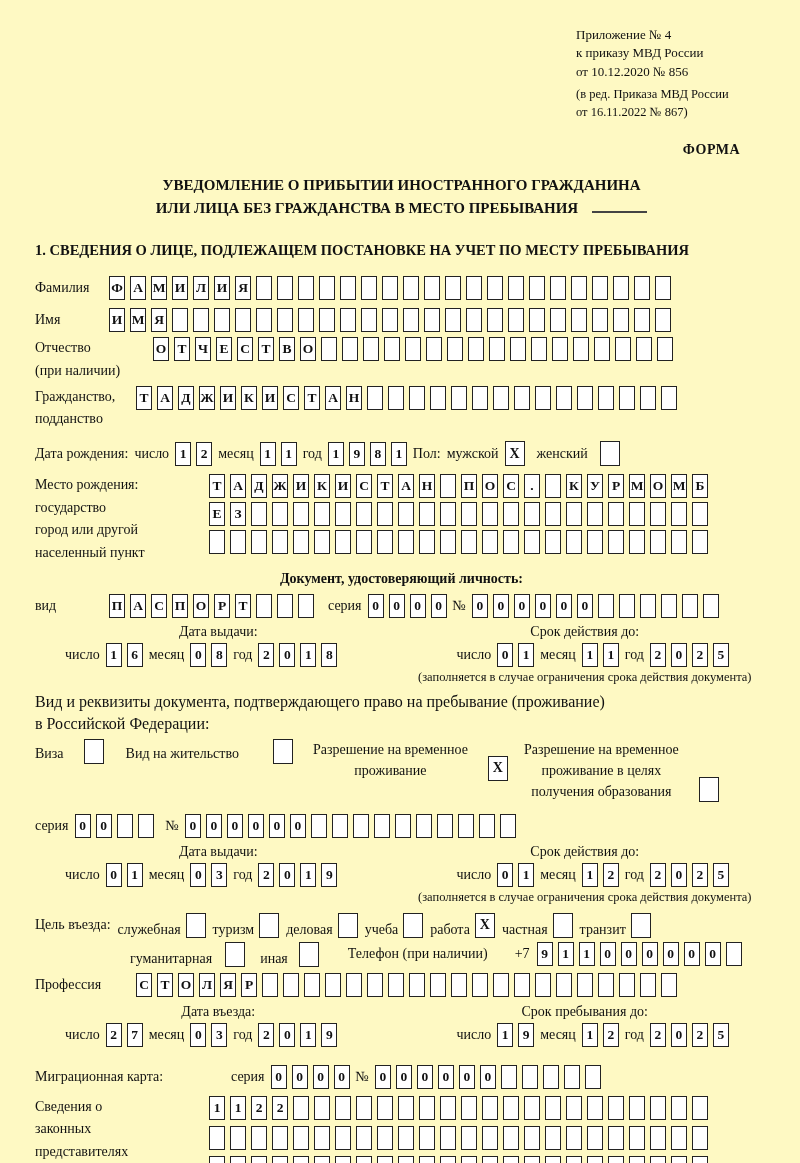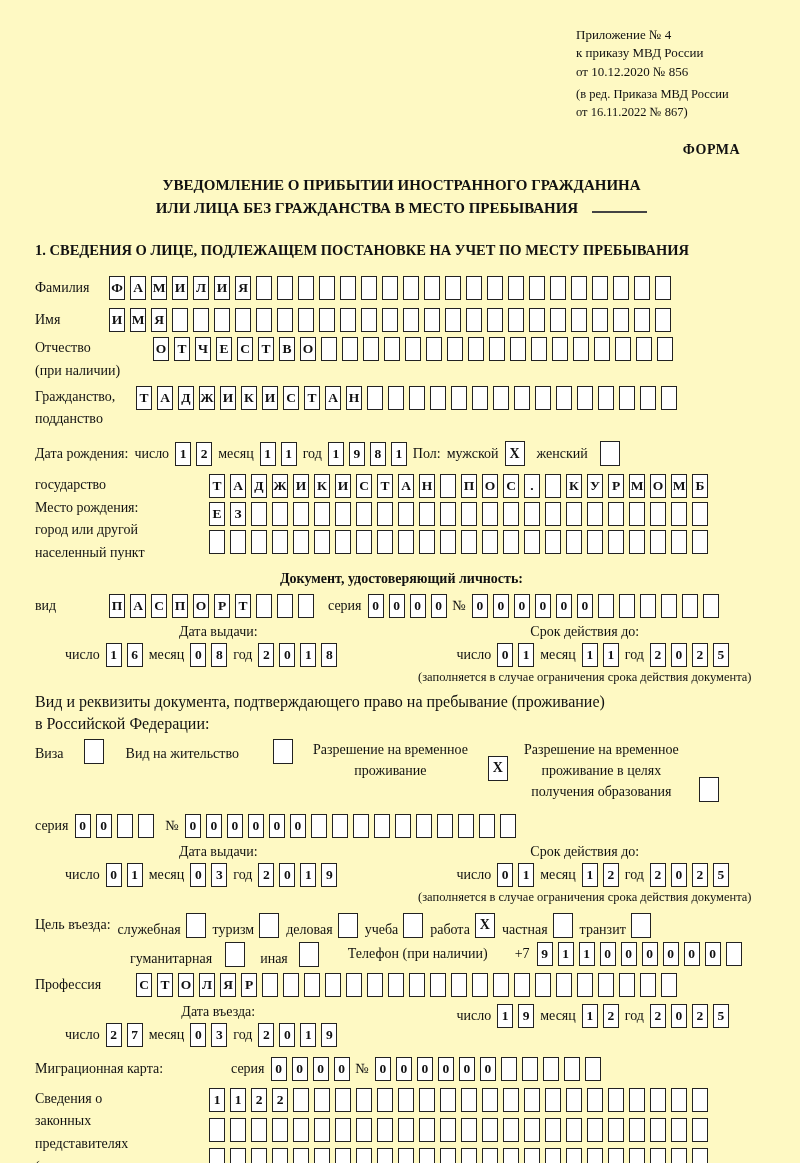--- a/index.html
+++ b/index.html
@@ -250,22 +250,22 @@
       </span>
     <span>Пол:</span>
     <span>мужской</span>
     <span class="checkbox">X</span>
     <span style="margin-left:6px">женский</span>
     <span class="checkbox" style="margin-left:6px"></span>
   </div>
 
   <div class="row top" style="margin-top:6px">
     <span class="lbl-block w168">
+      <div>Место рождения:</div>
       <div>государство</div>
-      <div>Место рождения:</div>
       <div>город или другой</div>
       <div>населенный пункт</div>
     </span>
     <span class="cellrows">
       <div class="cells">
           <span class="cell">Т</span>
           <span class="cell">А</span>
           <span class="cell">Д</span>
           <span class="cell">Ж</span>
           <span class="cell">И</span>
@@ -644,20 +644,21 @@
         <span>год</span>
         <span class="cells">
             <span class="cell">2</span>
             <span class="cell">0</span>
             <span class="cell">1</span>
             <span class="cell">9</span>
           </span>
       </div>
     </div>
     <div class="date-col right">
+      <div class="dg-head">Срок пребывания до:</div>
       <div class="dg-line">
         <span>число</span>
         <span class="cells">
             <span class="cell">1</span>
             <span class="cell">9</span>
           </span>
         <span>месяц</span>
         <span class="cells">
             <span class="cell">1</span>
             <span class="cell">2</span>
@@ -666,21 +667,21 @@
         <span class="cells">
             <span class="cell">2</span>
             <span class="cell">0</span>
             <span class="cell">2</span>
             <span class="cell">5</span>
           </span>
       </div>
     </div>
   </div>
 
-  <div class="row" style="margin-top:8px">
+  <div class="row" style="margin-top:16px">
     <span class="lbl w168">Миграционная карта:</span>
     <span style="margin-left:22px">серия</span>
     <span class="cells">
         <span class="cell">0</span>
         <span class="cell">0</span>
         <span class="cell">0</span>
         <span class="cell">0</span>
       </span>
     <span>№</span>
     <span class="cells">

